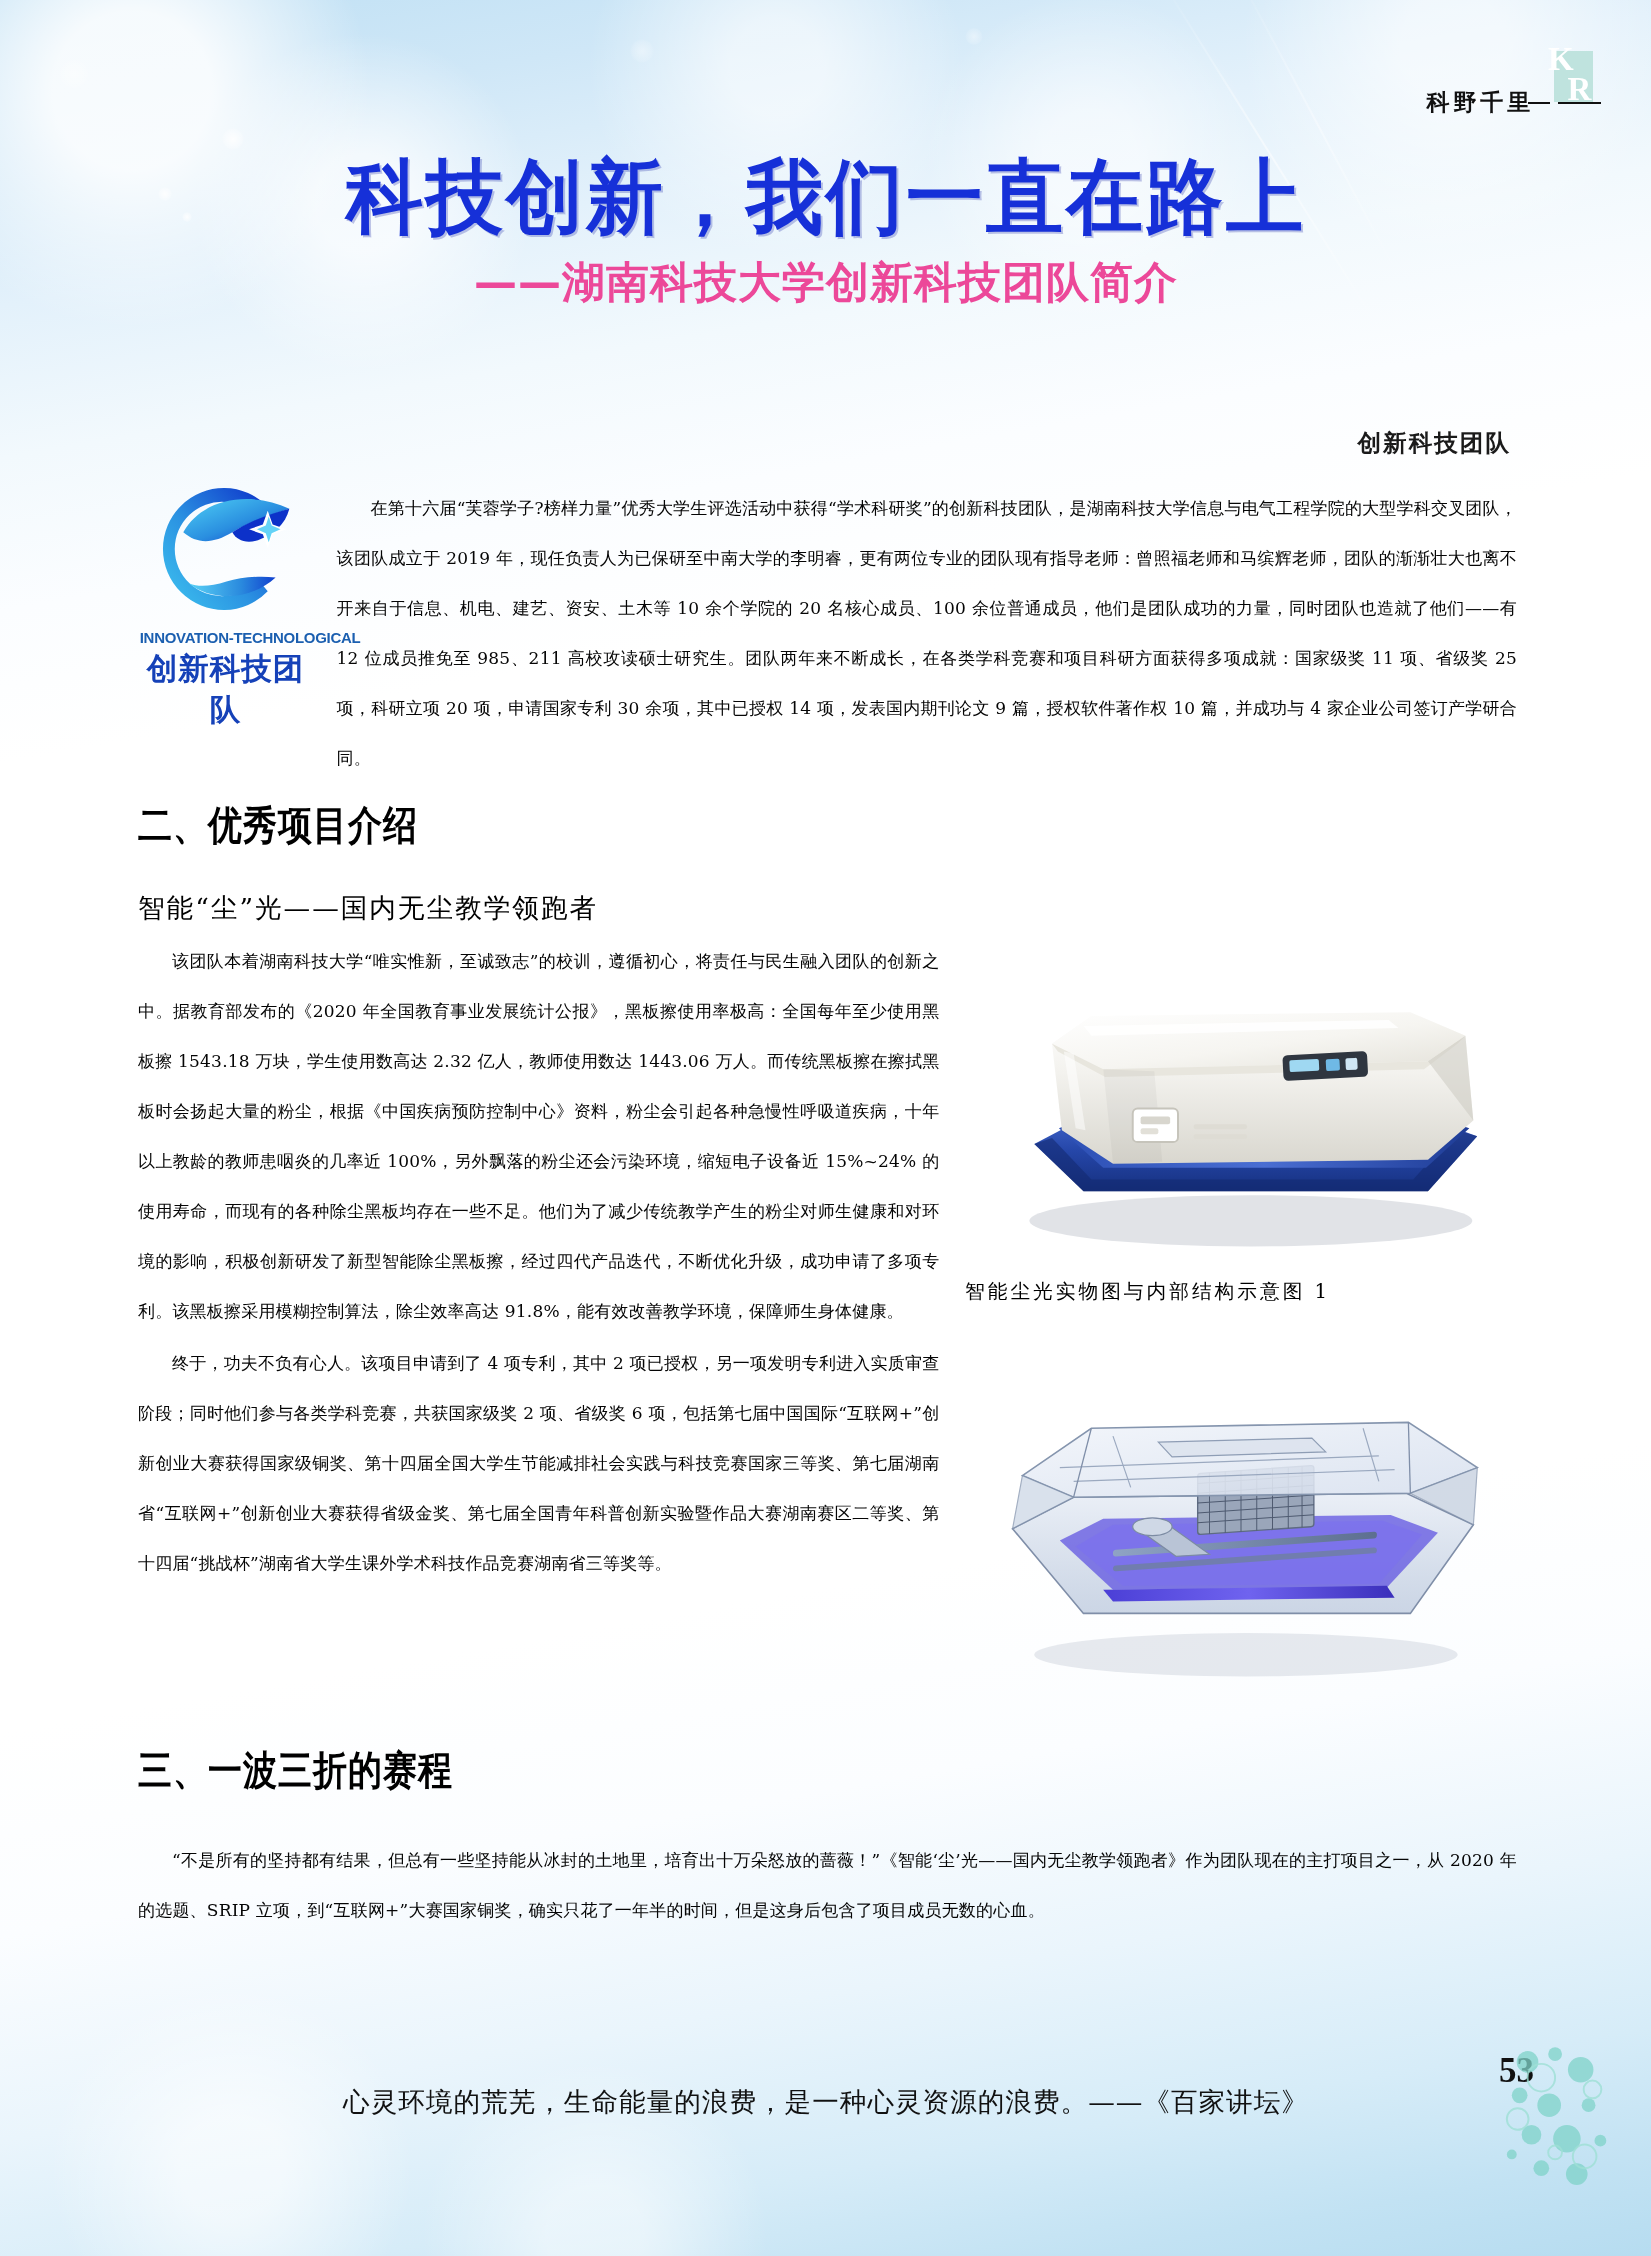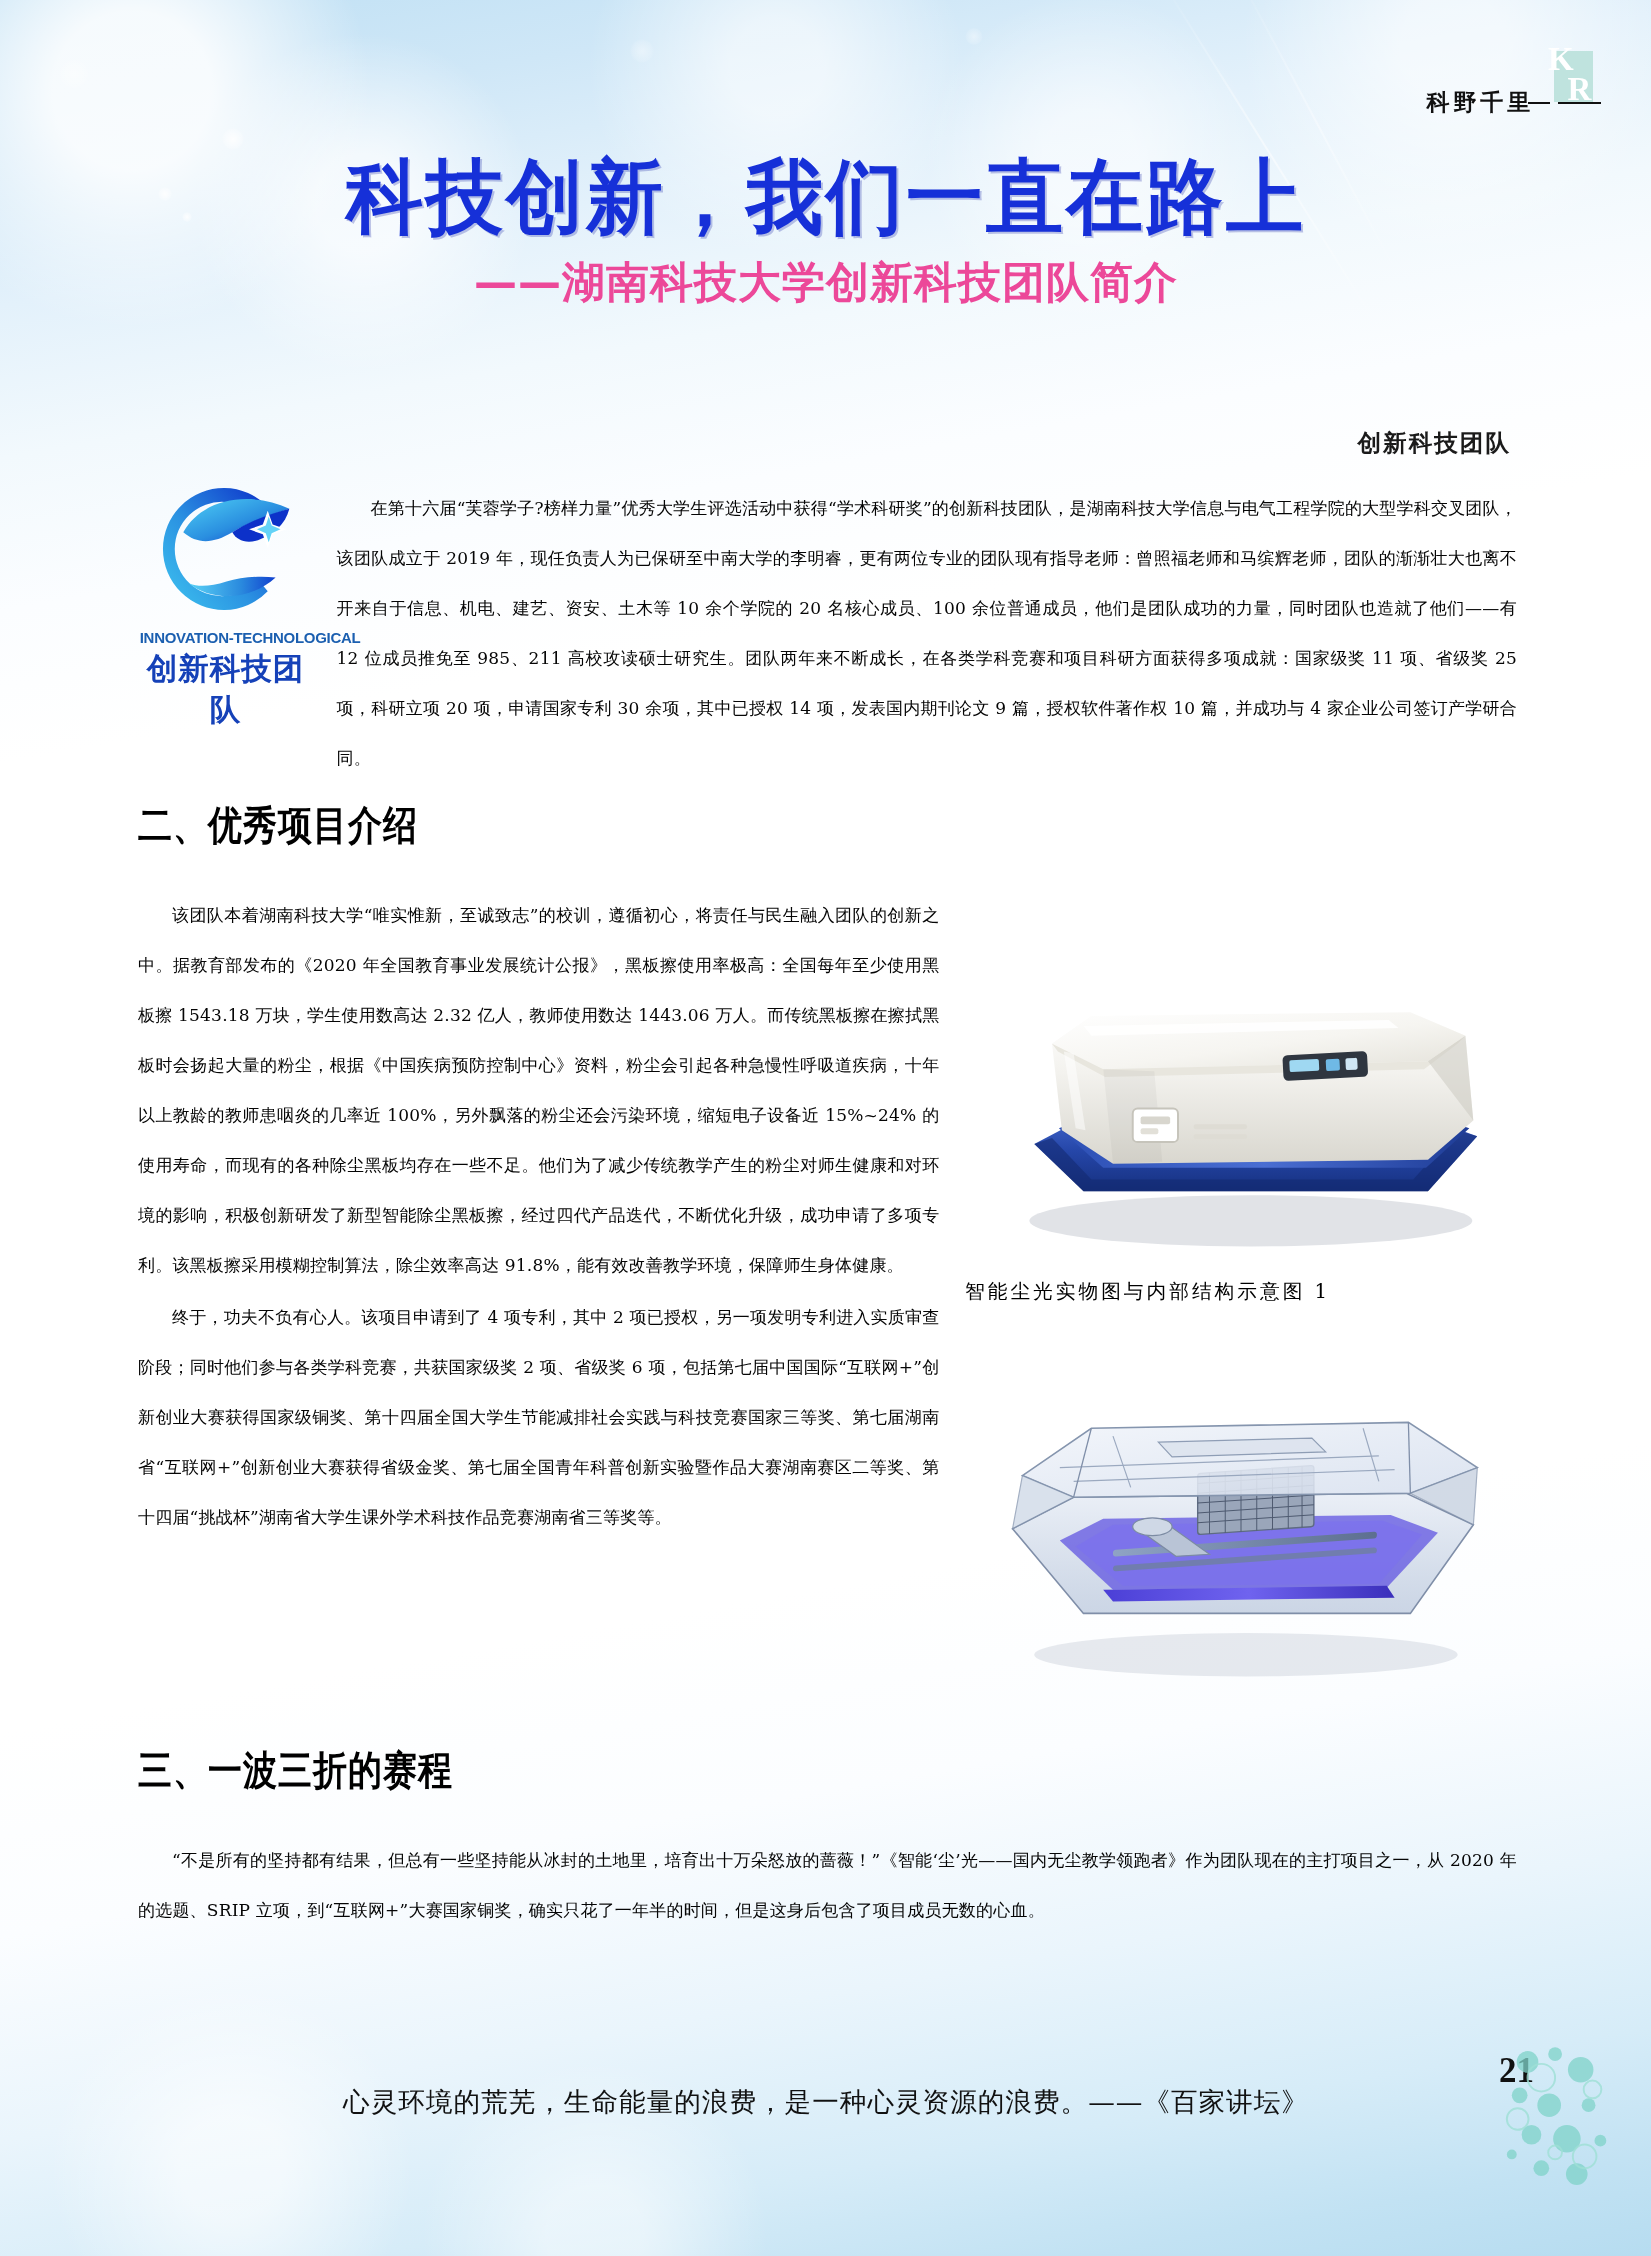--- a/index.html
+++ b/index.html
@@ -409,32 +409,33 @@
 
           <g stroke="#7f8ea8" stroke-width="1.3" fill="none">
             <path d="M128,112 L110,182"></path>
             <path d="M450,106 L452,178"></path>
           </g>
         </svg>
       </div>
     </div>
   </div>
 
+  <h3 class="h3">智能“尘”光——国内无尘教学领跑者</h3>
   <p class="body">该团队本着湖南科技大学“唯实惟新，至诚致志”的校训，遵循初心，将责任与民生融入团队的创新之中。据教育部发布的《2020 年全国教育事业发展统计公报》，黑板擦使用率极高：全国每年至少使用黑板擦 1543.18 万块，学生使用数高达 2.32 亿人，教师使用数达 1443.06 万人。而传统黑板擦在擦拭黑板时会扬起大量的粉尘，根据《中国疾病预防控制中心》资料，粉尘会引起各种急慢性呼吸道疾病，十年以上教龄的教师患咽炎的几率近 100%，另外飘落的粉尘还会污染环境，缩短电子设备近 15%~24% 的使用寿命，而现有的各种除尘黑板均存在一些不足。他们为了减少传统教学产生的粉尘对师生健康和对环境的影响，积极创新研发了新型智能除尘黑板擦，经过四代产品迭代，不断优化升级，成功申请了多项专利。该黑板擦采用模糊控制算法，除尘效率高达 91.8%，能有效改善教学环境，保障师生身体健康。</p>
   <p class="body">终于，功夫不负有心人。该项目申请到了 4 项专利，其中 2 项已授权，另一项发明专利进入实质审查阶段；同时他们参与各类学科竞赛，共获国家级奖 2 项、省级奖 6 项，包括第七届中国国际“互联网+”创新创业大赛获得国家级铜奖、第十四届全国大学生节能减排社会实践与科技竞赛国家三等奖、第七届湖南省“互联网+”创新创业大赛获得省级金奖、第七届全国青年科普创新实验暨作品大赛湖南赛区二等奖、第十四届“挑战杯”湖南省大学生课外学术科技作品竞赛湖南省三等奖等。</p>
 
   <div style="clear:both;"></div>
 
   <div class="h2-wrap" style="margin-top:29.6px;"><h2 class="h2">三、一波三折的赛程</h2></div>
   <p class="body">“不是所有的坚持都有结果，但总有一些坚持能从冰封的土地里，培育出十万朵怒放的蔷薇！”《智能‘尘’光——国内无尘教学领跑者》作为团队现在的主打项目之一，从 2020 年的选题、SRIP 立项，到“互联网+”大赛国家铜奖，确实只花了一年半的时间，但是这身后包含了项目成员无数的心血。</p>
 
 </div>
 
 <div class="footer-quote">心灵环境的荒芜，生命能量的浪费，是一种心灵资源的浪费。——《百家讲坛》</div>
-<div class="page-no">21</div>
+<div class="page-no">53</div>
 <svg class="footer-deco" viewBox="0 0 128 150">
   <g fill="#7fd3c9" opacity=".75">
     <circle cx="30" cy="18" r="11"></circle>
       <circle cx="58" cy="10" r="7"></circle>
     <circle cx="84" cy="26" r="13"></circle>
       <circle cx="22" cy="52" r="8"></circle>
     <circle cx="52" cy="62" r="12"></circle>
       <circle cx="92" cy="62" r="7"></circle>
     <circle cx="34" cy="92" r="10"></circle>
       <circle cx="70" cy="96" r="14"></circle>

